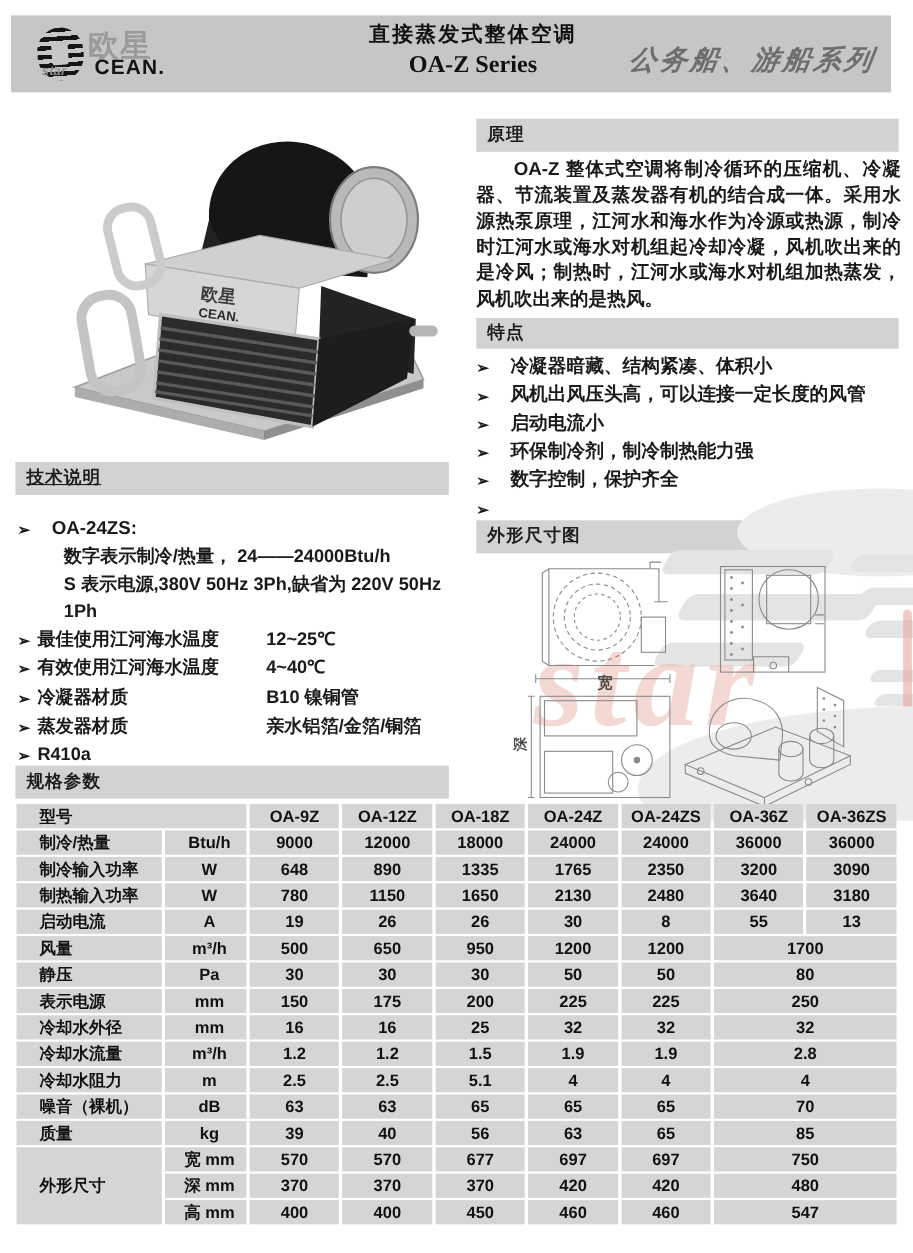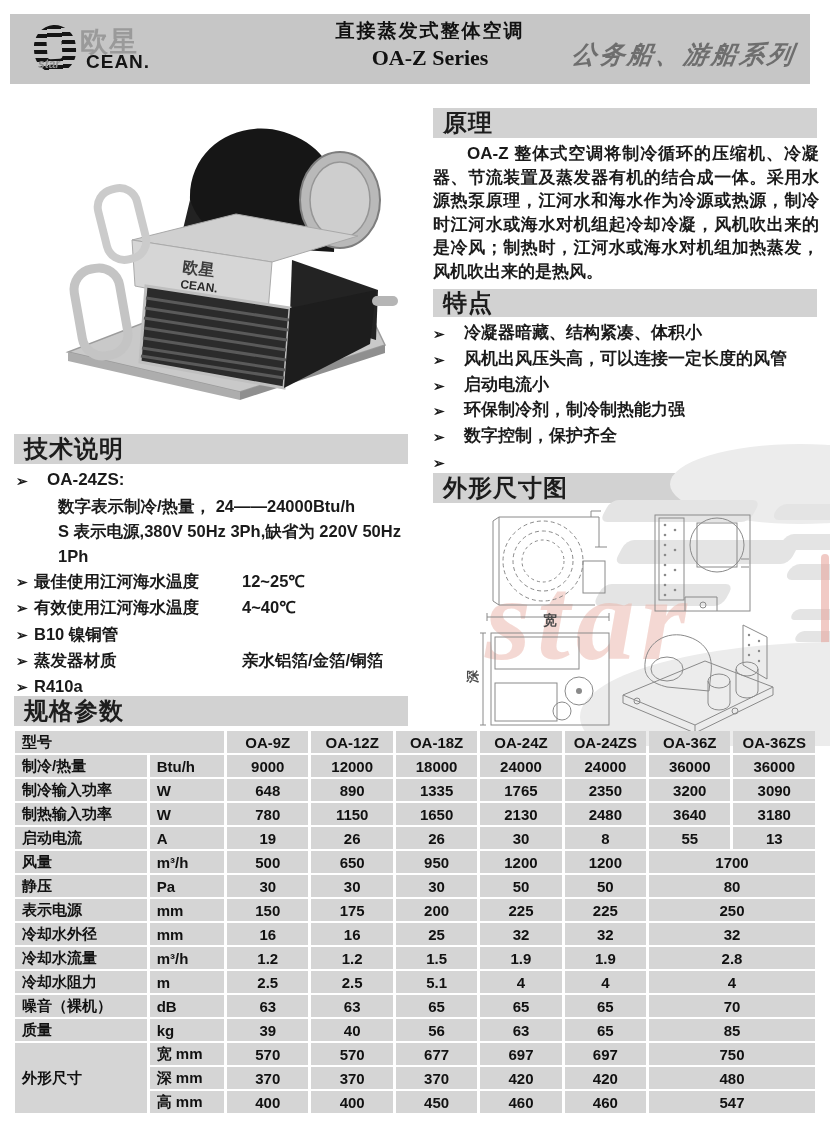--- a/index.html
+++ b/index.html
@@ -14,26 +14,26 @@
   .logo-star{position:absolute;left:4px;top:34px;font-style:italic;font-size:12px;color:#8f8f8f;font-weight:700;}
   .logo-ouxing{position:absolute;left:46px;top:0px;font-size:28px;font-weight:700;color:#9a9a9a;letter-spacing:1px;}
   .logo-cean{position:absolute;left:52px;top:28px;font-size:19px;font-weight:900;color:#141414;letter-spacing:1px;}
   .titles{position:absolute;left:225px;top:4px;width:390px;text-align:center;}
   .title-cn{font-size:19px;font-weight:700;color:#111;letter-spacing:2px;}
   .title-en{font-size:22px;font-weight:700;font-family:"Liberation Serif",serif;color:#111;margin-top:1px;}
   .callig{position:absolute;right:14px;top:24px;font-family:"Liberation Serif",serif;
           font-style:italic;font-weight:700;font-size:25px;color:#6e6e6e;
           letter-spacing:3px;transform:skewX(-8deg);}
   
-  .secbar{position:absolute;background:#d2d2d2;color:#1d1d1d;font-weight:700;font-size:24px;
+  .secbar{position:absolute;background:#d2d2d2;color:#1d1d1d;font-weight:700;font-size:16px;
           line-height:30px;padding-left:10px;letter-spacing:1px;}
   .bar-principle{left:433px;top:108px;width:374px;height:30px;}
   .bar-features{left:433px;top:289px;width:374px;height:28px;line-height:28px;}
   .bar-dims{left:433px;top:473px;width:374px;height:30px;}
-  .bar-tech{left:14px;top:434px;width:384px;height:30px;}
+  .bar-tech{left:14px;top:420px;width:384px;height:30px;text-decoration:underline;}
   .bar-specs{left:14px;top:696px;width:384px;height:30px;}
   
   .principle-text{position:absolute;left:433px;top:142px;width:386px;font-size:17px;font-weight:700;
                   line-height:23.5px;text-align:justify;text-indent:2em;color:#1a1a1a;}
   
   .feat-list{position:absolute;left:433px;top:321px;width:390px;}
   .b-item{display:flex;gap:13px;line-height:24.8px;font-size:17px;font-weight:700;color:#1a1a1a;}
   .b-mark{width:18px;font-size:14px;flex:none;padding-top:1px;}
   .tech-block{position:absolute;left:16px;top:468px;width:408px;font-size:16.5px;font-weight:700;
               line-height:25px;color:#1a1a1a;}
@@ -48,22 +48,22 @@
   .wm-ellipse{position:absolute;background:#ececec;border-radius:50%;}
   .wm-red{position:absolute;background:#e8a79e;border-radius:6px;opacity:.6;}
   
   .drawings{position:absolute;left:433px;top:507px;width:385px;height:224px;}
   .photo{position:absolute;left:40px;top:100px;width:370px;height:325px;}
   
   .tablewrap{position:absolute;left:12px;top:729px;width:808px;}
   table.spec{border-collapse:separate;border-spacing:3px 2px;table-layout:fixed;width:806px;}
   table.spec td{background:#d5d5d5;font-size:15px;font-weight:700;color:#111;text-align:center;
                 height:22px;padding:0;overflow:hidden;white-space:nowrap;}
-  table.spec td.lbl{text-align:left;padding-left:7px;}
-  table.spec td.unit{text-align:left;padding-left:7px;}
+  table.spec td.lbl{text-align:left;padding-left:21px;}
+  table.spec td.unit{text-align:center;padding-left:7px;}
 </style>
 </head>
 <body>
 
 <div class="page">
 
   <div class="band">
     <div class="logo">
       <div class="logo-o"></div>
       <div class="logo-star">star</div>
@@ -159,20 +159,21 @@
         <span class="tn-label">最佳使用江河海水温度</span>
         <span>12~25℃</span>
       </div>
     <div class="tn-row">
         <span class="b-mark">➢</span>
         <span class="tn-label">有效使用江河海水温度</span>
         <span>4~40℃</span>
       </div>
     <div class="tn-row">
         <span class="b-mark">➢</span>
+        <span class="tn-label">冷凝器材质</span>
         <span>B10 镍铜管</span>
       </div>
     <div class="tn-row">
         <span class="b-mark">➢</span>
         <span class="tn-label">蒸发器材质</span>
         <span>亲水铝箔/金箔/铜箔</span>
       </div>
     <div class="tn-row">
         <span class="b-mark">➢</span>
         <span>R410a</span>

